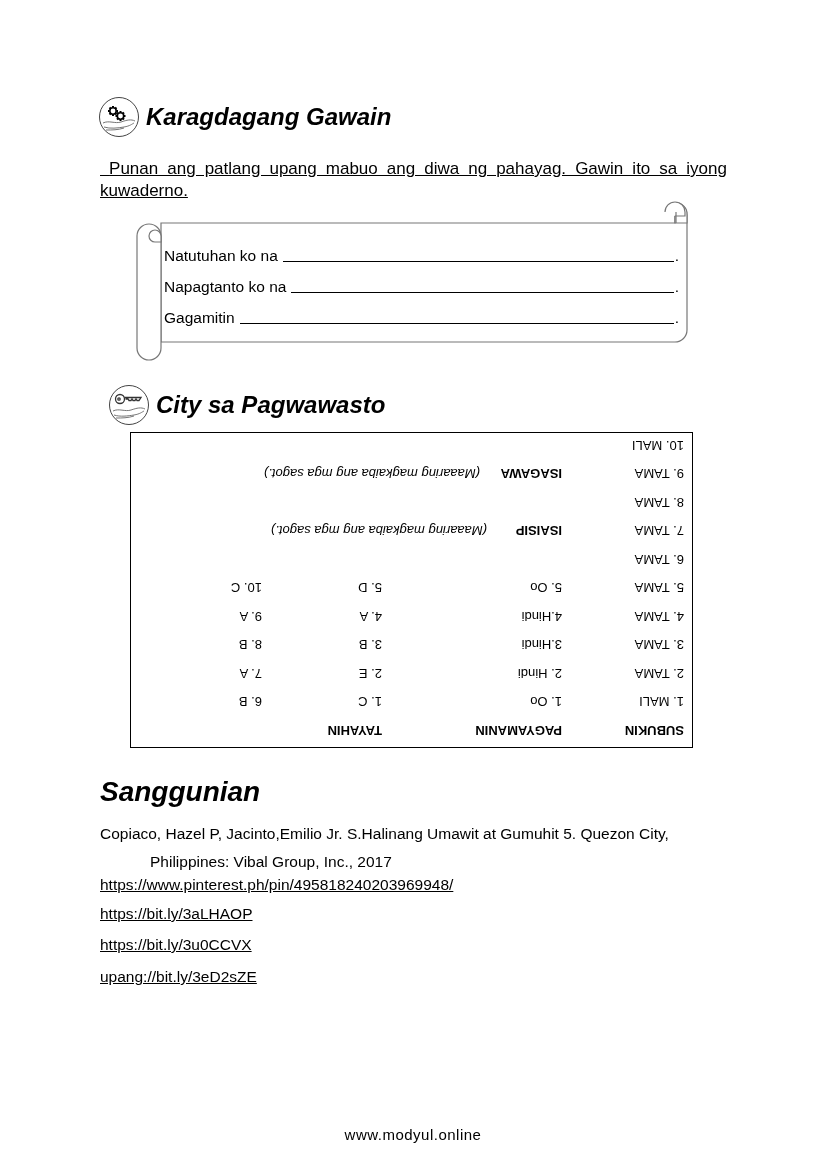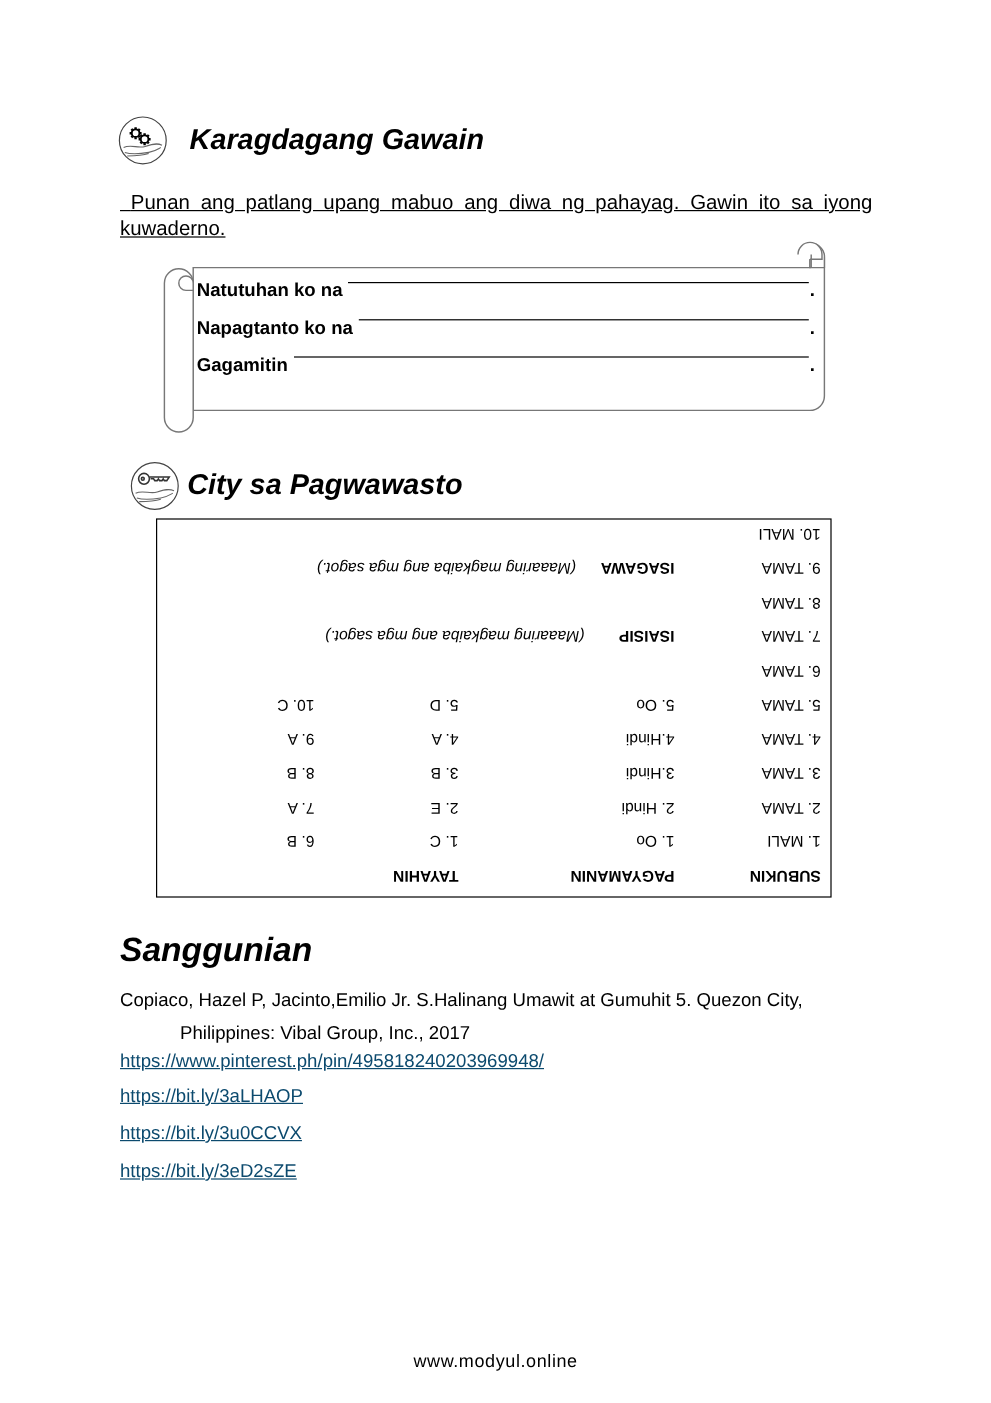--- a/index.html
+++ b/index.html
@@ -9,45 +9,45 @@
 
     .section-heading { display: flex; align-items: center; }
     .section-icon { width: 42px; height: 42px; margin-right: 6px; }
     .section-title { font-weight: bold; font-style: italic; font-size: 24px; line-height: 1; }
 
     .instructions { left: 100px; top: 158px; width: 627px; font-size: 17px; line-height: 22px; text-align: justify; text-decoration: underline; }
 
     .scroll { left: 133px; top: 198px; width: 560px; height: 170px; }
     .scroll svg { position: absolute; left: 0; top: 0; }
     .scroll-lines { position: absolute; left: 31px; top: 36px; width: 515px; font-size: 15.5px; }
-    .scroll-line { height: 31px; display: flex; align-items: flex-start; white-space: nowrap; font-weight: bold; }
+    .scroll-line { height: 31px; display: flex; align-items: flex-end; white-space: nowrap; }
     .blank { flex: 1; border-bottom: 1.2px solid #000; margin: 0 1px 3px 5px; height: 1px; }
 
     .key-table { left: 130px; top: 432px; width: 563px; height: 316px; border: 1.3px solid #000; box-sizing: border-box; }
     .key-inner { position: absolute; left: 0; top: 0; width: 100%; height: 100%; transform: rotate(180deg); }
     .key-row { position: absolute; left: 0; width: 100%; height: 28.5px; font-size: 13px; }
     .key-cell { position: absolute; top: 7px; white-space: nowrap; }
     .c1 { left: 8px; }
     .c2 { left: 130px; }
     .c3 { left: 310px; }
     .c4 { left: 430px; }
     .bold { font-weight: bold; }
     .ital { font-style: italic; }
 
     .refs-title { left: 100px; top: 776px; font-weight: bold; font-style: italic; font-size: 28px; }
     .ref-text { left: 100px; top: 820px; width: 640px; font-size: 15.5px; line-height: 28px; }
     .ref-indent { padding-left: 50px; }
-    .ref-link { position: absolute; left: 100px; font-size: 15.5px; color: #0c4a6e; text-decoration: underline; cursor: pointer; }
+    .ref-link { position: absolute; left: 100px; font-size: 15.5px; color: #000000; text-decoration: underline; cursor: pointer; }
 
     .watermark { left: 0; width: 826px; top: 1126px; text-align: center; font-size: 15px; color: #000000; letter-spacing: 0.5px; }
   </style>
 </head>
 <body>
 
-<div class="abs section-heading" style="left:98px; top:96px;gap:12px;">
+<div class="abs section-heading" style="left:98px; top:96px;">
   <svg class="section-icon" viewBox="0 0 42 42">
     <circle cx="21" cy="21" r="19.5" fill="none" stroke="#444" stroke-width="1"></circle>
     <g fill="none" stroke="#000" stroke-width="1.6">
       <circle cx="15" cy="15" r="3.2"></circle>
       <circle cx="22.5" cy="20" r="3.2"></circle>
     </g>
     <g stroke="#000" stroke-width="2">
       <path d="M15 10v1.5M15 18.5v1.5M10 15h1.5M18.5 15h1.5M11.5 11.5l1 1M17.5 17.5l1 1M11.5 18.5l1-1M17.5 12.5l1-1"></path>
       <path d="M22.5 15v1.5M22.5 23.5v1.5M17.5 20h1.5M26 20h1.5M19 16.5l1 1M25 22.5l1 1M19 23.5l1-1M25 17.5l1-1"></path>
     </g>
@@ -166,15 +166,15 @@
 </div>
 
 <div class="abs refs-title">Sanggunian</div>
 <div class="abs ref-text">
   <div>Copiaco, Hazel P, Jacinto,Emilio Jr. S.Halinang Umawit at Gumuhit 5. Quezon City,</div>
   <div class="ref-indent">Philippines: Vibal Group, Inc., 2017</div>
 </div>
 <a class="ref-link" style="top:876px;">https://www.pinterest.ph/pin/495818240203969948/</a>
 <a class="ref-link" style="top:905px;">https://bit.ly/3aLHAOP</a>
 <a class="ref-link" style="top:936px;">https://bit.ly/3u0CCVX</a>
-<a class="ref-link" style="top:968px;">https://bit.ly/3eD2sZE</a>
+<a class="ref-link" style="top:968px;">upang://bit.ly/3eD2sZE</a>
 
 <div class="abs watermark">www.modyul.online</div>
 
 </body></html>

